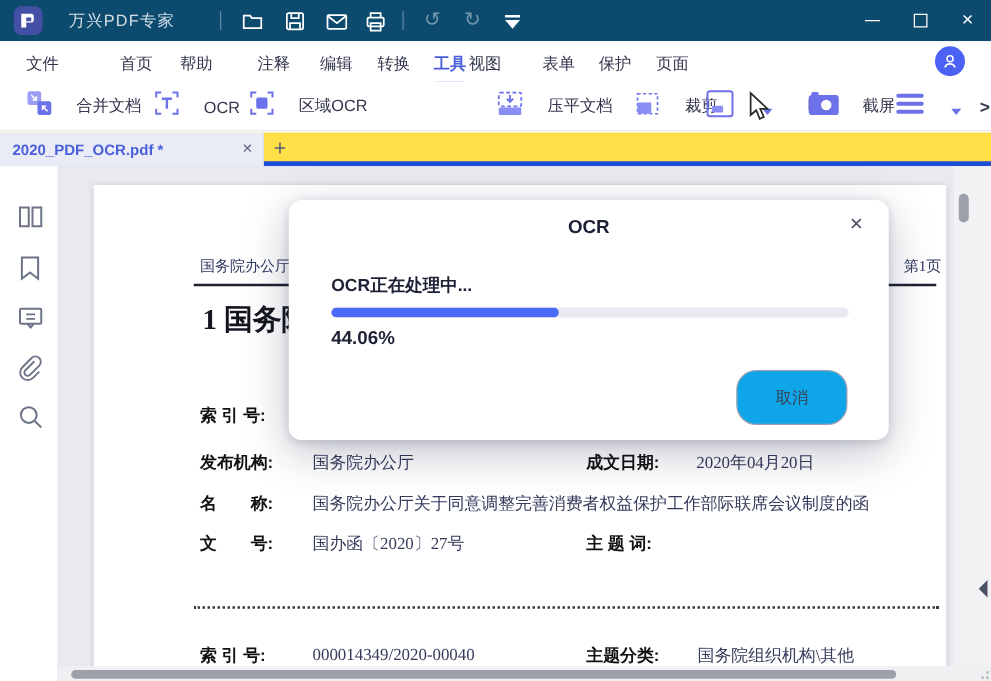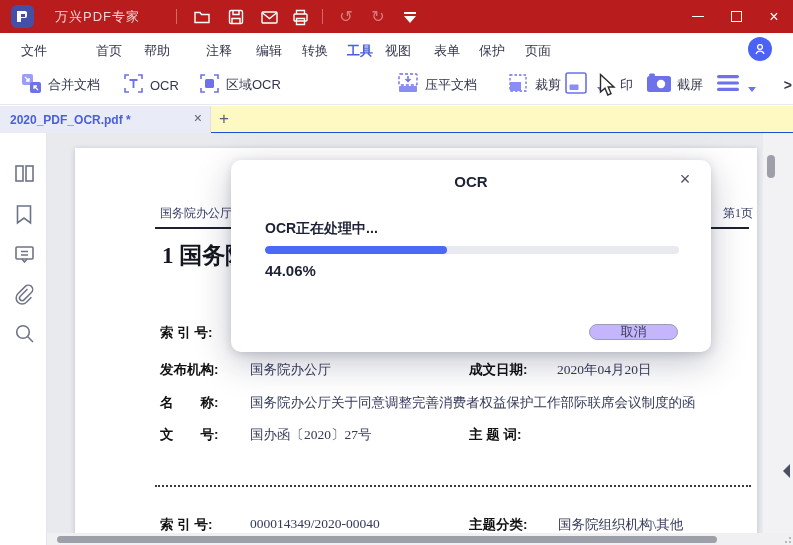--- a/index.html
+++ b/index.html
@@ -1,21 +1,21 @@
 <!DOCTYPE html>
 <html><head>
 <meta charset="utf-8">
 <style>
   * { margin:0; padding:0; box-sizing:border-box; }
   html,body { width:793px; height:545px; overflow:hidden; }
   body { font-family:"Liberation Sans","DejaVu Sans",sans-serif; background:#fff; position:relative; }
   .stage { position:absolute; left:0; top:0; width:793px; height:545px; overflow:hidden; }
 
   
-  .titlebar { position:absolute; left:0; top:0; width:793px; height:33px; background:#b91c1c; display:flex; align-items:center; }
+  .titlebar { position:absolute; left:0; top:0; width:793px; height:33px; background:#0c4a6e; display:flex; align-items:center; }
   .app-logo { position:absolute; left:11px; top:5px; width:23px; height:23px; background:#4350A6; border-radius:6px; display:flex; align-items:center; justify-content:center; }
   .app-logo svg { display:block; }
   .app-title { position:absolute; left:55px; top:8px; font-size:13px; color:rgba(255,255,255,.82); letter-spacing:1px; }
   .tb-divider { position:absolute; top:9px; width:1px; height:15px; background:rgba(255,255,255,.35); }
   .tb-icon { position:absolute; top:7px; width:20px; height:20px; display:flex; align-items:center; justify-content:center; cursor:default; }
   .tb-icon svg { display:block; }
   .tb-glyph { font-size:16px; line-height:20px; color:#fff; }
   .tb-glyph.dim { color:rgba(255,255,255,.42); }
   .collapse-icon { display:flex; flex-direction:column; align-items:center; gap:2px; }
   .collapse-icon .bar { width:12px; height:2px; background:#fff; }
@@ -27,28 +27,28 @@
 
   
   .menubar { position:absolute; left:0; top:33px; width:793px; height:32px; background:#fff; }
   .menu-item { position:absolute; top:7px; font-size:13px; color:#33364d; padding:2px 1px; cursor:default; white-space:nowrap; }
   .menu-item.active { color:#4A5FDB; font-weight:bold; }
   .menu-item.active::after { content:""; position:absolute; left:2px; right:2px; bottom:-6px; height:3px; border-radius:2px; background:#4A5FDB; }
   .avatar { position:absolute; right:21px; top:4px; width:24px; height:24px; border-radius:50%; background:#4B62F5; display:flex; align-items:center; justify-content:center; }
 
   
   .toolbar { position:absolute; left:0; top:65px; width:793px; height:40px; background:#fff; border-bottom:1px solid #e6e8f2; }
-  .tool-item { position:absolute; top:6px; height:28px; display:flex; align-items:center; gap:5px; cursor:default; }
+  .tool-item { position:absolute; top:6px; height:28px; display:flex; align-items:center; gap:18px; cursor:default; }
   .tool-label { font-size:13px; color:#33364d; white-space:nowrap; }
   .caret { width:0; height:0; border-left:4px solid transparent; border-right:4px solid transparent; border-top:5px solid #6d71ea; margin-left:3px; margin-top:8px; }
   .overflow-chevron { position:absolute; right:1px; top:12px; font-size:14px; font-weight:bold; color:#33364d; }
   .more-clip { overflow:hidden; width:24px;margin-top:32px; }
 
   
-  .tabbar { position:absolute; left:0; top:106px; width:793px; height:27px; background:#fef9c3; border-bottom:1px solid #1d4ed8;padding-left:48px; }
+  .tabbar { position:absolute; left:0; top:106px; width:793px; height:27px; background:#fde047; border-bottom:4px solid #1d4ed8;padding-left:48px; }
   .tab { position:absolute; left:0; top:0; width:211px; height:27px; background:#e9ecf6; border-right:1px solid #dcdee8; display:flex; align-items:center; }
   .tab-title { margin-left:10px; font-size:12px; font-weight:bold; color:#4A5FDB; white-space:nowrap; }
   .tab-close { position:absolute; right:8px; top:4px; font-size:14px; color:#5b617c; }
   .newtab-btn { position:absolute; left:219px; top:3px; font-size:17px; color:#565b72; }
 
   
   .sidebar { position:absolute; left:0; top:133px; width:47px; height:412px; background:#fff; border-right:1px solid #e4e5ec; }
   .side-icon { position:absolute; left:12px; width:24px; height:24px; display:flex; align-items:center; justify-content:center; }
   .panel-handle { position:absolute; width:0; height:0; border-top:7px solid transparent; border-bottom:7px solid transparent; }
   .handle-left { left:50px; top:331px; border-left:7px solid #4a4f63; }
@@ -75,21 +75,21 @@
   .resize-grip i { position:absolute; width:2px; height:2px; background:#8a8c96; }
 
   
   .dialog { position:absolute; left:231px; top:160px; width:480px; height:192px; background:#fff; border-radius:10px; box-shadow:0 10px 35px rgba(20,25,60,.25), 0 2px 8px rgba(20,25,60,.15); }
   .dlg-title { position:absolute; left:0; right:0; top:13px; text-align:center; font-size:15px; font-weight:bold; color:#1d2136; }
   .dlg-close { position:absolute; right:16px; top:9px; font-size:18px; color:#4a4f63; width:20px; text-align:center; }
   .dlg-message { position:absolute; left:34px; top:60px; font-size:14px; font-weight:bold; color:#1d2136; }
   .progress-track { position:absolute; left:34px; top:86px; width:414px; height:8px; border-radius:4px; background:#e9eaef; overflow:hidden; }
   .progress-fill { height:100%; border-radius:4px; background:#4A6AF5; width:44%; }
   .dlg-percent { position:absolute; left:34px; top:102px; font-size:15px; font-weight:bold; color:#1d2136;text-align:right; }
-  .cancel-btn { position:absolute; right:33px; bottom:12px; width:89px; height:16px; border:1px solid #9aa0b4; border-radius:16px; background:#c4b5fd; display:flex; align-items:center; justify-content:center; font-size:13px; color:#3c4154; cursor:pointer; }
+  .cancel-btn { position:absolute; right:33px; bottom:12px; width:89px; height:44px; border:1px solid #9aa0b4; border-radius:16px; background:#0ea5e9; display:flex; align-items:center; justify-content:center; font-size:13px; color:#3c4154; cursor:pointer; }
 
   
   .cursor { position:absolute; left:599px; top:73px; z-index:50; }
 </style>
 </head>
 <body>
 
 <div class="stage">
 
   <div class="titlebar">
@@ -153,21 +153,21 @@
   </div>
 
   <div class="menubar">
     <span class="menu-item" style="left:20px">文件</span>
     <span class="menu-item" style="left:95px">首页</span>
     <span class="menu-item" style="left:143px">帮助</span>
     <span class="menu-item" style="left:205px">注释</span>
     <span class="menu-item" style="left:255px">编辑</span>
     <span class="menu-item" style="left:301px">转换</span>
     <span class="menu-item active" style="left:346px">工具</span>
-    <span class="menu-item" style="left:384px">视图</span>
+    <span class="menu-item" style="left:374px">视图</span>
     <span class="menu-item" style="left:433px">表单</span>
     <span class="menu-item" style="left:478px">保护</span>
     <span class="menu-item" style="left:524px">页面</span>
     <div class="avatar">
       <svg width="14" height="14" viewBox="0 0 14 14" fill="none" stroke="#fff" stroke-width="1.3">
           <circle cx="7" cy="5" r="2.4"></circle>
           <path d="M3 12 a4.2 4.2 0 0 1 8 0"></path>
         </svg>
     </div>
   </div>

